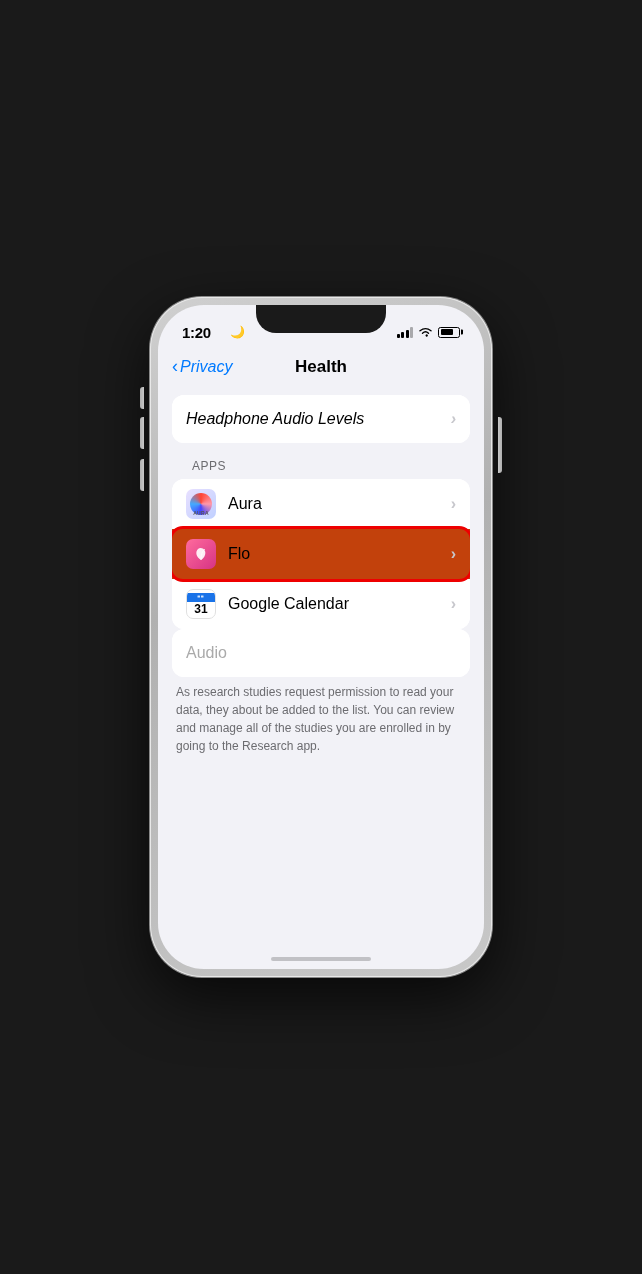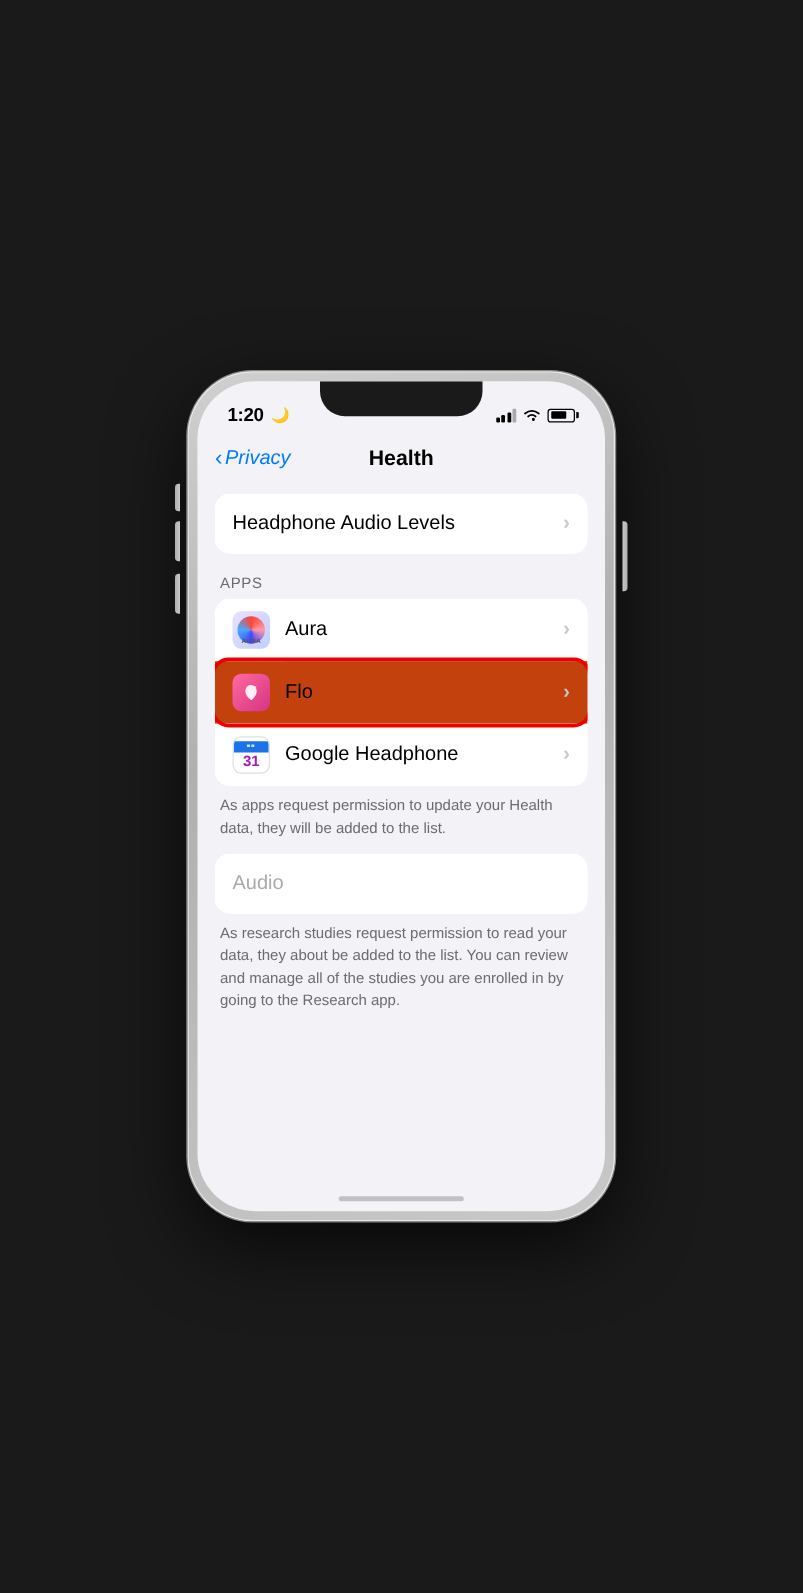--- a/index.html
+++ b/index.html
@@ -185,21 +185,21 @@
       color: #007aff;
       text-decoration: none;
     }
 
     .section-label {
       font-size: 12px;
       font-weight: 400;
       color: #6c6c70;
       text-transform: uppercase;
       letter-spacing: 0.5px;
-      padding: 16px 18px 6px;
+      padding: 16px 34px 6px;
     }
 
     .list-group {
       background: #fff;
       border-radius: 12px;
       margin: 0 14px;
       overflow: hidden;
     }
 
     .list-item {
@@ -328,21 +328,21 @@
       width: 100%;
       height: 9px;
       display: flex;
       align-items: center;
       justify-content: center;
     }
 
     .gcal-number {
       font-size: 12px;
       font-weight: 700;
-      color: #a21caf;
+      color: #000000;
       line-height: 1;
       margin-top: 1px;
     }
 
     .helper-text {
       padding: 6px 18px 12px;
       font-size: 12px;
       color: #6c6c70;
       line-height: 1.5;
     }
@@ -401,21 +401,21 @@
 
   <div class="volume-button silent"></div>
   <div class="volume-button vol-up"></div>
   <div class="volume-button vol-down"></div>
   <div class="power-button"></div>
 
   <div class="phone-inner">
     <div class="notch"></div>
 
     <div class="status-bar">
-      <div style="display:flex;align-items:center;gap:4px;">
+      <div style="display:flex;align-items:center;gap:18px;">
         <span class="status-time">1:20</span>
         <span class="moon-icon">🌙</span>
       </div>
       <div class="status-icons">
         <div class="signal-bars">
           <span></span>
             <span></span>
             <span></span>
             <span></span>
         </div>
@@ -436,21 +436,21 @@
       <div class="nav-back">
         <span class="nav-chevron">‹</span>
         <span class="nav-back-text">Privacy</span>
       </div>
       <span class="nav-title">Health</span>
     </div>
 
     <div class="screen-content">
 
 
-      <div class="list-group" style="margin-top:8px;">
+      <div class="list-group" style="margin-top:8px;font-style:italic;">
         <div class="list-item list-item-headphone list-item-no-icon">
           <span class="list-item-text">Headphone Audio Levels</span>
           <span class="list-item-chevron">›</span>
         </div>
       </div>
 
       <div class="section-label">APPS</div>
 
       <div class="list-group" style="position:relative;">
 
@@ -481,27 +481,26 @@
         <div class="list-item">
           <div class="list-item-icon gcal-icon">
             <div class="gcal-header">
               <svg width="8" height="6" viewBox="0 0 8 6">
                 <rect x="0.5" y="0.5" width="2.5" height="2" rx="0.3" fill="white" opacity="0.8"></rect>
                 <rect x="4" y="0.5" width="2.5" height="2" rx="0.3" fill="white" opacity="0.8"></rect>
               </svg>
             </div>
             <span class="gcal-number">31</span>
           </div>
-          <span class="list-item-text">Google Headphone</span>
+          <span class="list-item-text">Google Calendar</span>
           <span class="list-item-chevron">›</span>
         </div>
 
       </div>
 
-      <div class="helper-text">As apps request permission to update your Health data, they will be added to the list.</div>
 
 
       <div class="list-group">
         <div class="list-item list-item-no-icon">
           <span class="list-item-text none-item">Audio</span>
         </div>
       </div>
 
       <div class="helper-text">As research studies request permission to read your data, they about be added to the list. You can review and manage all of the studies you are enrolled in by going to the Research app.</div>
 

